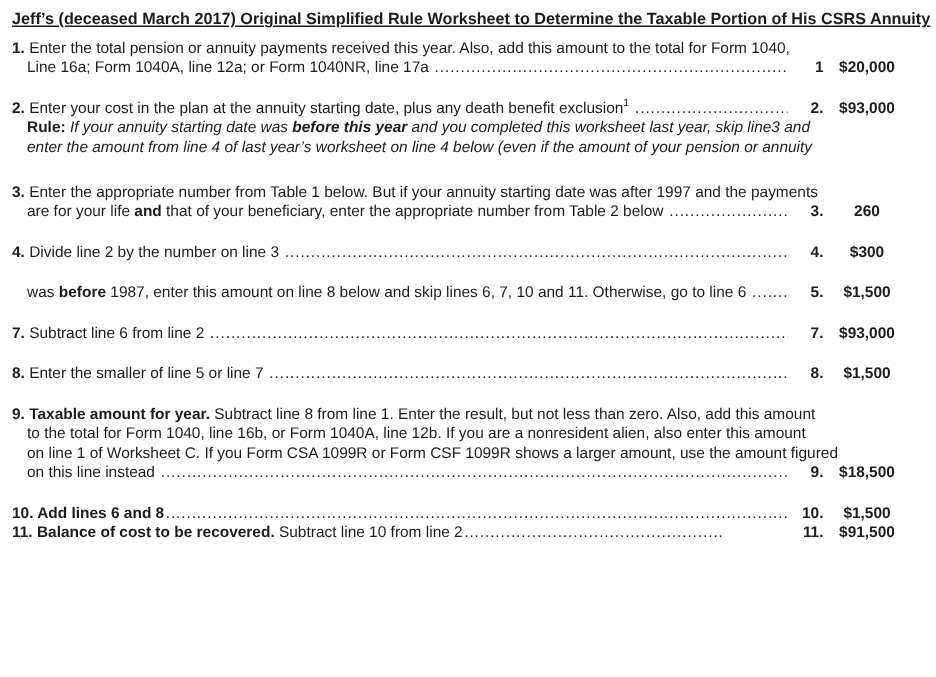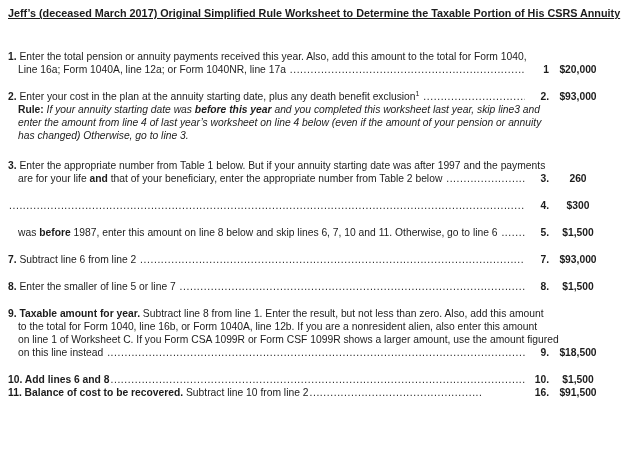--- a/index.html
+++ b/index.html
@@ -5,21 +5,21 @@
   html,body{margin:0;padding:0;background:#ffffff;}
   body{
     width:624px;height:451px;overflow:hidden;
     font-family:"Liberation Sans",sans-serif;
     color:#1c1c1c;
     -webkit-font-smoothing:antialiased;
   }
   .page{padding:6px 21px 0 8px;}
   .title{
     font-size:10.8px;font-weight:bold;text-decoration:underline;
-    text-align:left;line-height:14px;margin-bottom:30px;
+    text-align:left;line-height:14px;margin-bottom:6px;
     white-space:nowrap;
   }
   .item{margin-bottom:14px;}
   .item:nth-child(2){margin-bottom:17px;}
   .item:nth-child(9){margin-bottom:0;}
   .line{
     display:flex;align-items:baseline;
     font-size:10.3px;line-height:13px;height:13px;
     white-space:pre;
   }
@@ -48,44 +48,43 @@
   <div class="title">Jeff’s (deceased March 2017) Original Simplified Rule Worksheet to Determine the Taxable Portion of His CSRS Annuity</div>
   <div id="items">
       <div class="item">
         <div class="line"><span><span class="b">1. </span><span>Enter the total pension or annuity payments received this year. Also, add this amount to the total for Form 1040,</span></span></div>
         <div class="line cont"><span><span>Line 16a; Form 1040A, line 12a; or Form 1040NR, line 17a </span></span><span class="leader"></span><span class="val"><span class="num">1</span><span class="amt">$20,000</span></span></div>
       </div>
       <div class="item">
         <div class="line"><span><span class="b">2. </span><span>Enter your cost in the plan at the annuity starting date, plus any death benefit exclusion</span><sup>1</sup><span> </span></span><span class="leader"></span><span class="val"><span class="num">2.</span><span class="amt">$93,000</span></span></div>
         <div class="line cont"><span><span class="b">Rule:</span><span class="i"> If your annuity starting date was </span><span class="b i">before this year</span><span class="i"> and you completed this worksheet last year, skip line3 and</span></span></div>
         <div class="line cont"><span><span class="i">enter the amount from line 4 of last year’s worksheet on line 4 below (even if the amount of your pension or annuity</span></span></div>
-        <div class="line cont"><span><span class="i">has changed) Otherwise, go to line 3.</span></span></div>
       </div>
       <div class="item">
         <div class="line"><span><span class="b">3. </span><span>Enter the appropriate number from Table 1 below. But if your annuity starting date was after 1997 and the payments</span></span></div>
         <div class="line cont"><span><span>are for your life </span><span class="b">and</span><span> that of your beneficiary, enter the appropriate number from Table 2 below </span></span><span class="leader"></span><span class="val"><span class="num">3.</span><span class="amt">260</span></span></div>
       </div>
       <div class="item">
-        <div class="line"><span class="leader"></span><span class="val"><span class="num">4.</span><span class="amt">$300</span></span></div>
+        <div class="line"><span><span class="b">4. </span><span>Divide line 2 by the number on line 3 </span></span><span class="leader"></span><span class="val"><span class="num">4.</span><span class="amt">$300</span></span></div>
       </div>
       <div class="item">
         <div class="line cont"><span><span>was </span><span class="b">before</span><span> 1987, enter this amount on line 8 below and skip lines 6, 7, 10 and 11. Otherwise, go to line 6 </span></span><span class="leader"></span><span class="val"><span class="num">5.</span><span class="amt">$1,500</span></span></div>
       </div>
       <div class="item">
         <div class="line"><span><span class="b">7. </span><span>Subtract line 6 from line 2 </span></span><span class="leader"></span><span class="val"><span class="num">7.</span><span class="amt">$93,000</span></span></div>
       </div>
       <div class="item">
         <div class="line"><span><span class="b">8. </span><span>Enter the smaller of line 5 or line 7 </span></span><span class="leader"></span><span class="val"><span class="num">8.</span><span class="amt">$1,500</span></span></div>
       </div>
       <div class="item">
         <div class="line"><span><span class="b">9. Taxable amount for year.</span><span> Subtract line 8 from line 1. Enter the result, but not less than zero. Also, add this amount</span></span></div>
         <div class="line cont"><span><span>to the total for Form 1040, line 16b, or Form 1040A, line 12b. If you are a nonresident alien, also enter this amount</span></span></div>
         <div class="line cont"><span><span>on line 1 of Worksheet C. If you Form CSA 1099R or Form CSF 1099R shows a larger amount, use the amount figured</span></span></div>
         <div class="line cont"><span><span>on this line instead </span></span><span class="leader"></span><span class="val"><span class="num">9.</span><span class="amt">$18,500</span></span></div>
       </div>
       <div class="item">
         <div class="line"><span><span class="b">10. Add lines 6 and 8</span></span><span class="leader"></span><span class="val"><span class="num">10.</span><span class="amt">$1,500</span></span></div>
       </div>
       <div class="item">
-        <div class="line"><span><span class="b">11. Balance of cost to be recovered.</span><span> Subtract line 10 from line 2</span></span><span class="leader"></span><span class="val"><span class="num">16.</span><span class="amt">$91,500</span></span></div>
+        <div class="line"><span><span class="b">11. Balance of cost to be recovered.</span><span> Subtract line 10 from line 2</span></span><span class="leader"></span><span class="val"><span class="num">11.</span><span class="amt">$91,500</span></span></div>
       </div>
     </div>
 </div>
 
 </body></html>

